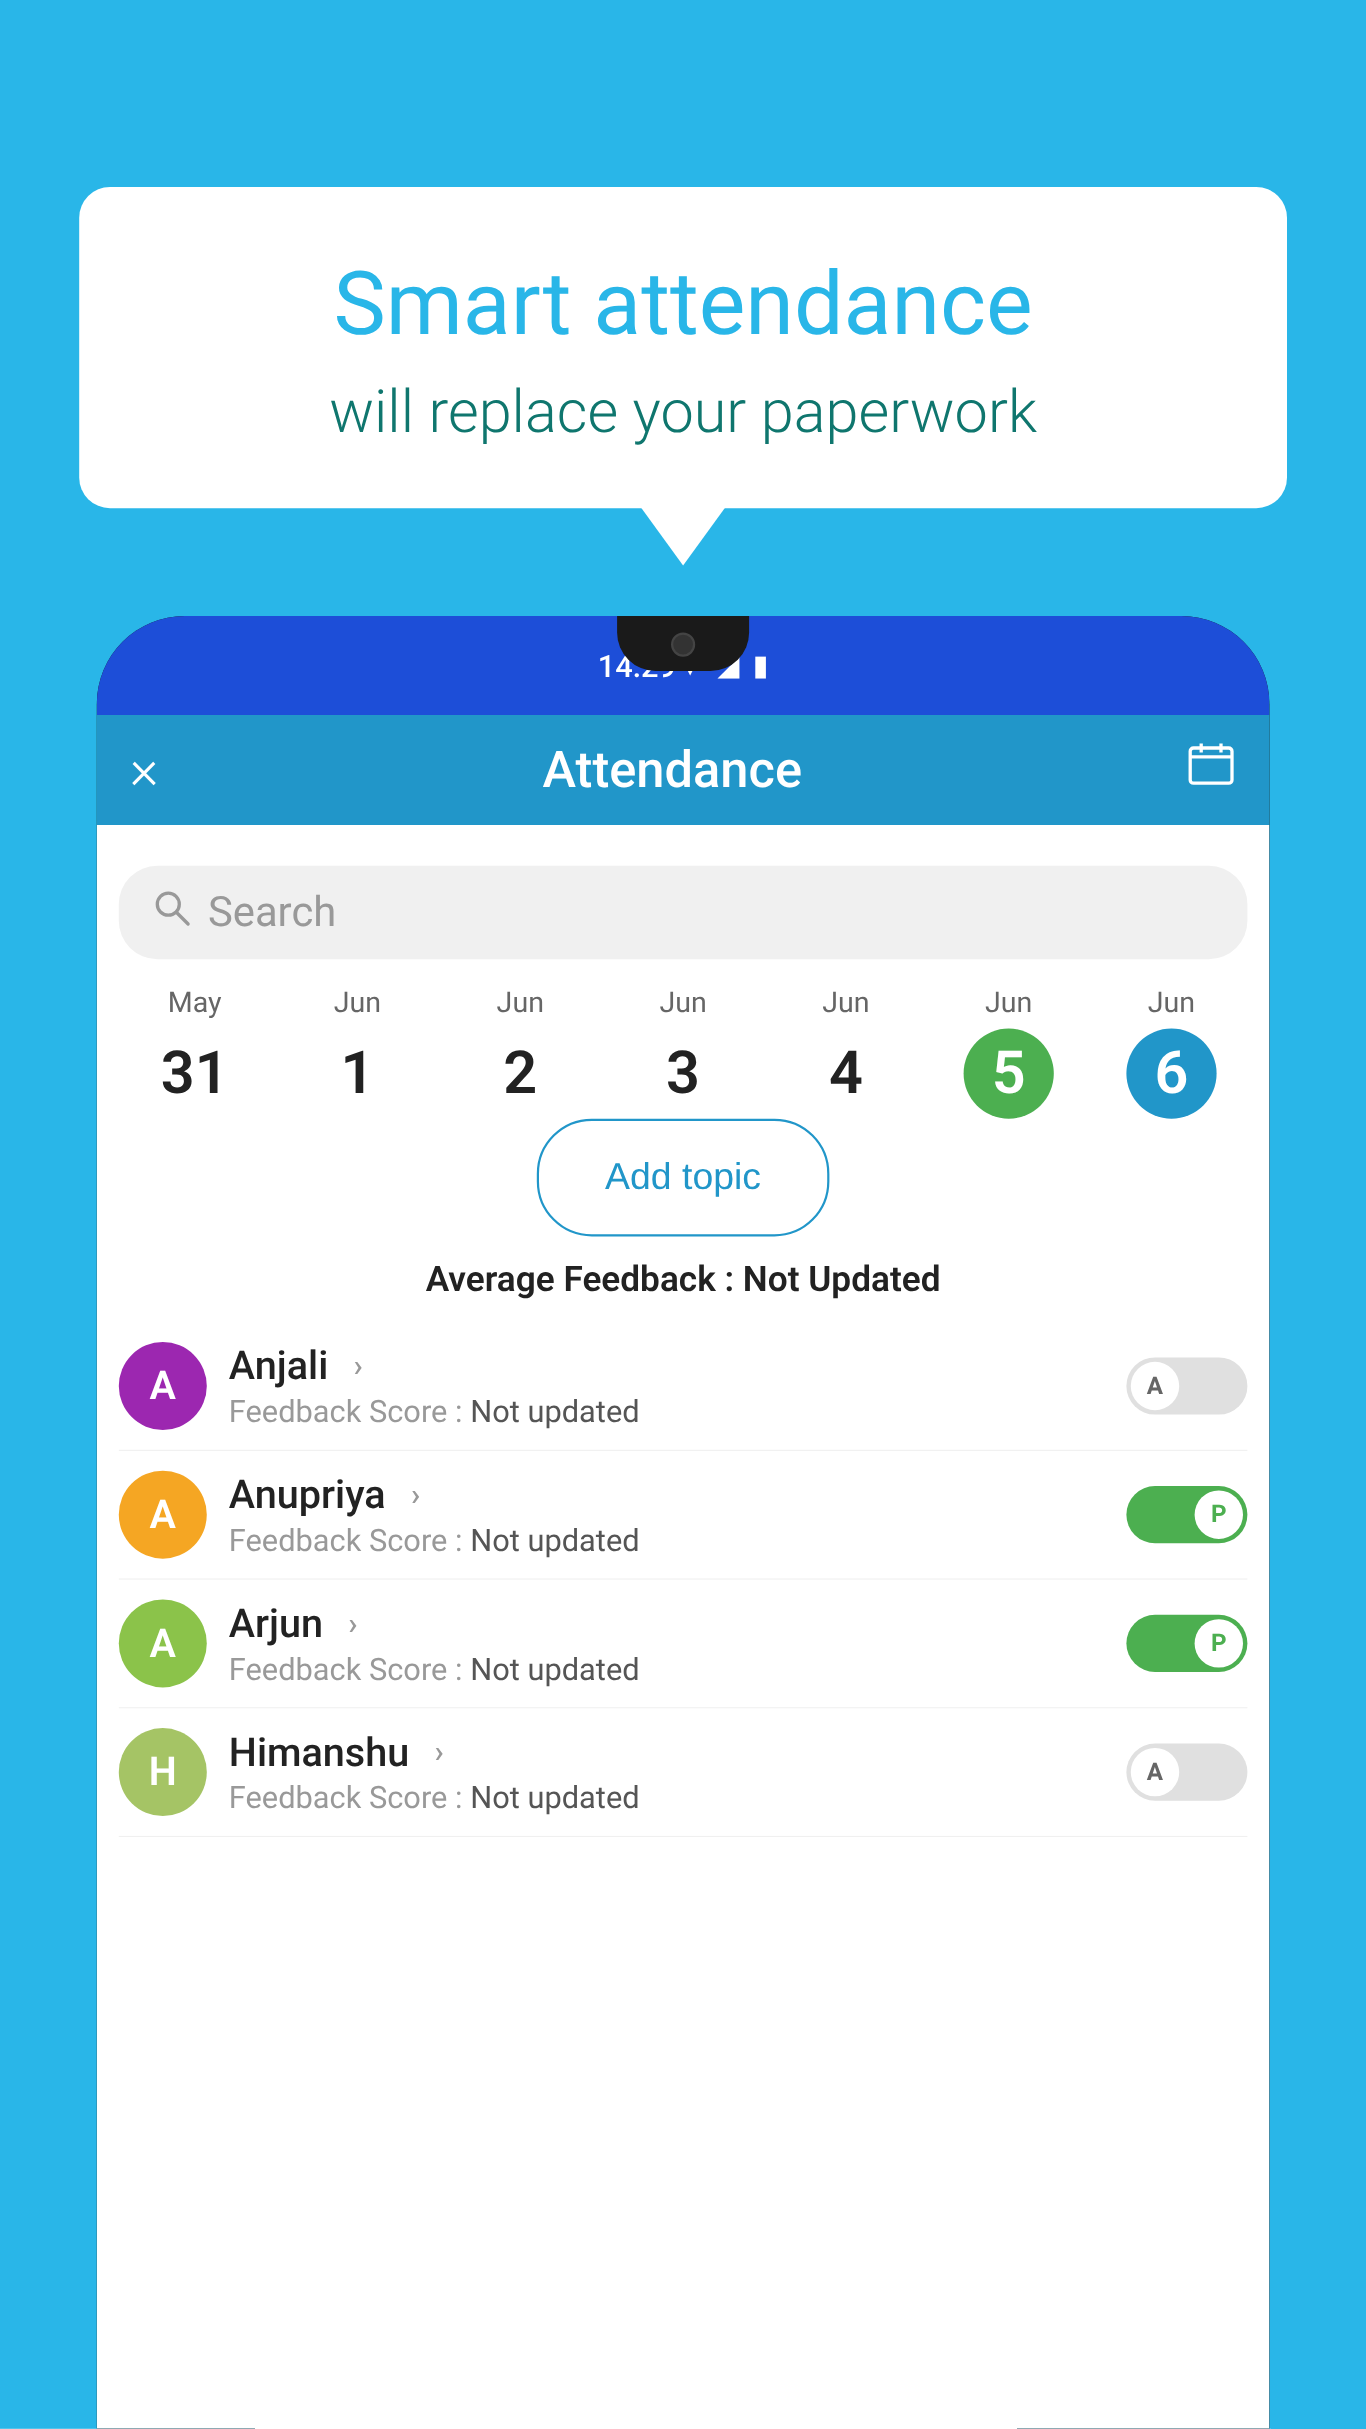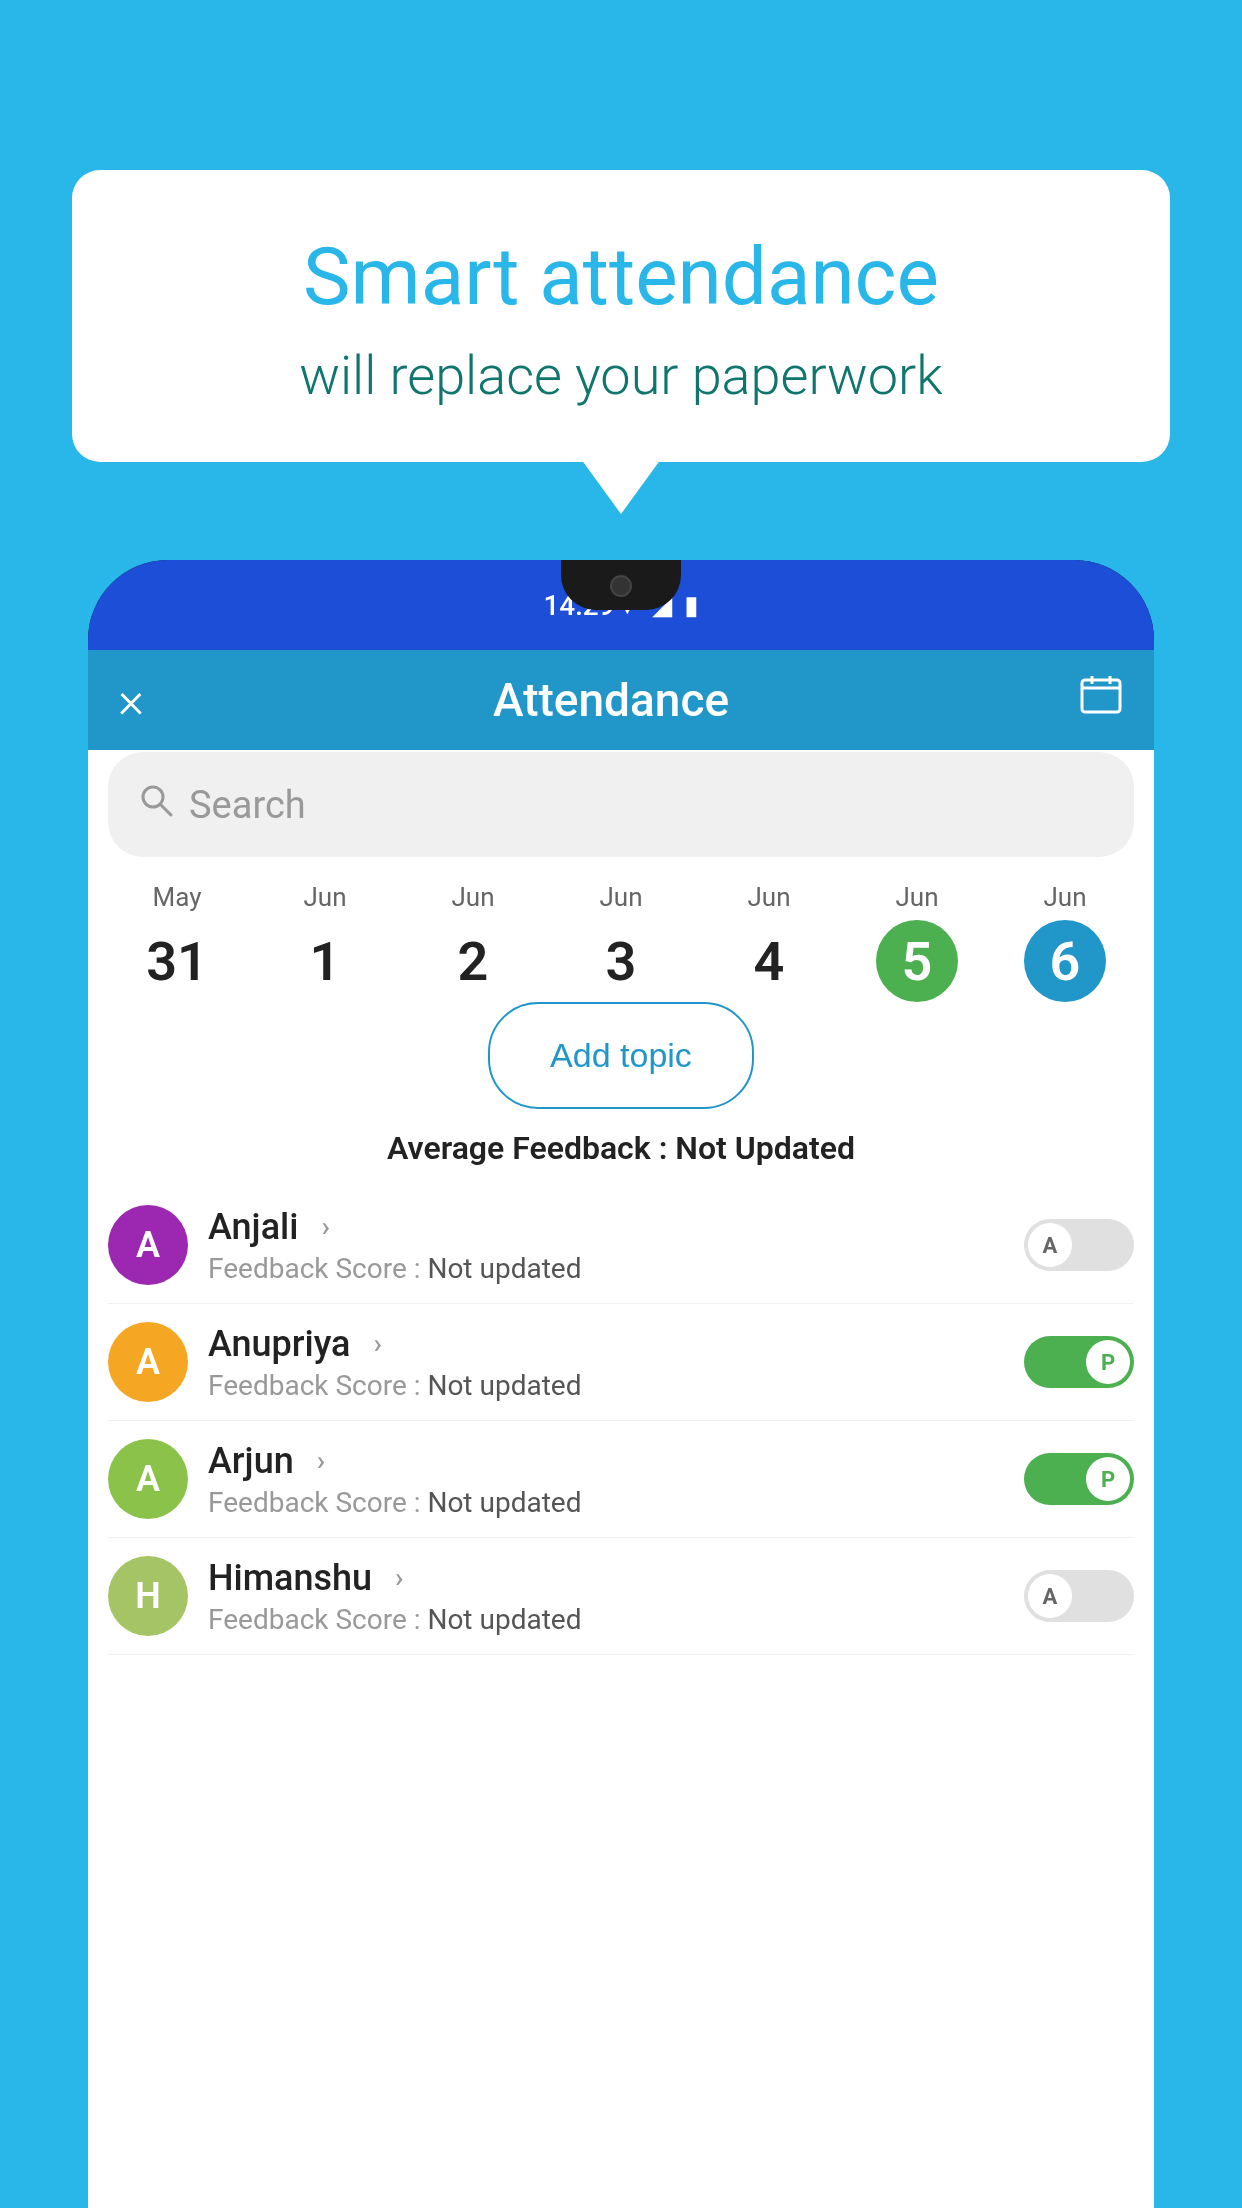--- a/index.html
+++ b/index.html
@@ -139,26 +139,26 @@
 
     
     .content-area {
       background: white;
       height: calc(100% - 190px);
       overflow: hidden;
     }
 
     
     .search-bar {
-      margin: 2px 20px 10px;
+      margin: 37px 20px 10px;
       background: #f0f0f0;
       border-radius: 35px;
       display: flex;
       align-items: center;
-      padding: 30px 30px;
+      padding: 20px 30px;
       gap: 15px;
     }
     .search-icon-svg {
       color: #999;
       font-size: 36px;
     }
     .search-input-text {
       color: #999;
       font-size: 38px;
       flex: 1;

